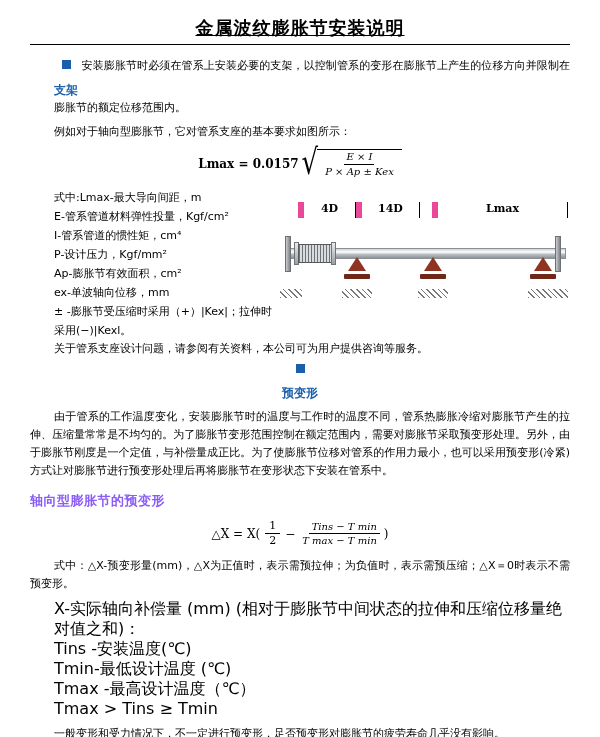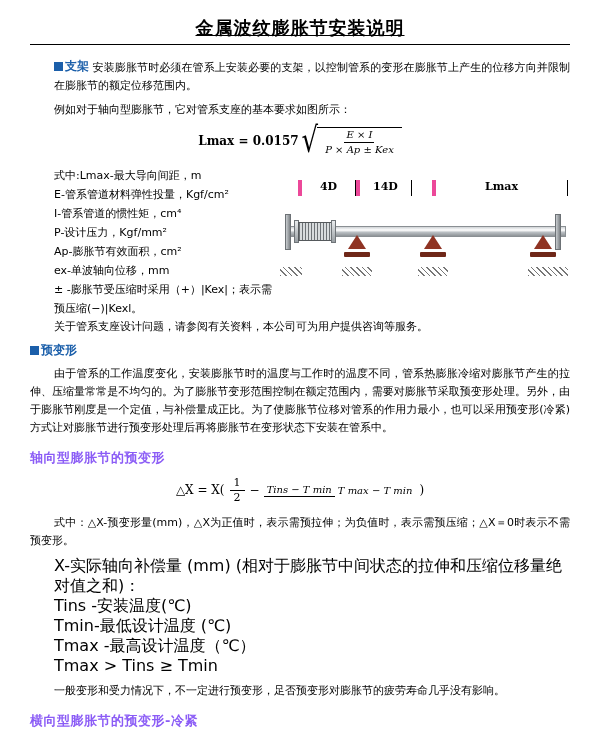--- a/index.html
+++ b/index.html
@@ -50,21 +50,22 @@
   p.indent {
     text-indent: 24px;
   }
   .sec-head {
     font-size: 12px;
     font-weight: bold;
     color: #1b5faa;
     margin: 10px 0 6px 0;
     display: flex;
     align-items: center;
-    gap: 2px;
+    gap: 12px;
+    flex-direction: column;
   }
   .sec-head .bullet {
     display: inline-block;
     width: 9px;
     height: 9px;
     background: #1b5faa;
   }
   .sec-head.inline-head {
     display: inline-flex;
     margin: 0;
@@ -167,21 +168,21 @@
     position: relative;
     height: 18px;
     font-size: 11px;
     font-weight: bold;
     font-family: "DejaVu Serif", "Liberation Serif", serif;
   }
   .dim-seg {
     position: absolute;
     top: 0;
     height: 16px;
-    border-left: 4px solid #ec4899;
+    border-left: 6px solid #ec4899;
     border-right: 1px solid #000;
     box-sizing: border-box;
   }
   .dim-seg span {
     position: absolute;
     top: 0;
     left: 0;
     right: 0;
     text-align: center;
   }
@@ -275,22 +276,22 @@
     font-family: "DejaVu Serif", "Liberation Serif", serif;
     font-size: 12px;
   }
   .eq-inline {
     display: inline-flex;
     align-items: center;
     gap: 2px;
   }
   .mini-frac {
     display: inline-flex;
-    flex-direction: row;
-    align-items: flex-start;
+    flex-direction: column;
+    align-items: flex-end;
     font-size: 10px;
     line-height: 11px;
     vertical-align: middle;
     margin: 0 2px;
     font-style: italic;
   }
   .mini-frac .num {
     border-bottom: 1px solid #000;
     padding: 0 3px 1px 3px;
   }
@@ -361,32 +362,32 @@
 
     <div class="two-col">
       <div class="left-col">
         <ul class="legend-list">
           <li>式中:Lmax-最大导向间距，m</li>
           <li>E-管系管道材料弹性投量，Kgf/cm²</li>
           <li>I-管系管道的惯性矩，cm⁴</li>
           <li>P-设计压力，Kgf/mm²</li>
           <li>Ap-膨胀节有效面积，cm²</li>
           <li>ex-单波轴向位移，mm</li>
-          <li>± -膨胀节受压缩时采用（+）|Kex|；表示需预压缩(−)|Kexl。</li>
+          <li>± -膨胀节受压缩时采用（+）|Kex|；拉伸时采用(−)|Kexl。</li>
         </ul>
       </div>
 
       <div class="right-col">
         <div class="diagram">
 
           <div class="dim-row">
             <div class="dim-seg" style="left:18px; width:58px;">
               <span>4D</span>
             </div>
-            <div class="dim-seg" style="left:76px; width:56px;text-decoration:underline;">
+            <div class="dim-seg" style="left:76px; width:64px;text-decoration:underline;">
               <span>14D</span>
             </div>
             <div class="dim-seg" style="left:152px; width:136px;">
               <span>Lmax</span>
             </div>
           </div>
 
           <div class="pipe-wrap">
             <div class="pipe-bar"></div>
             <div class="bellow-cap" style="left:14px;"></div>

